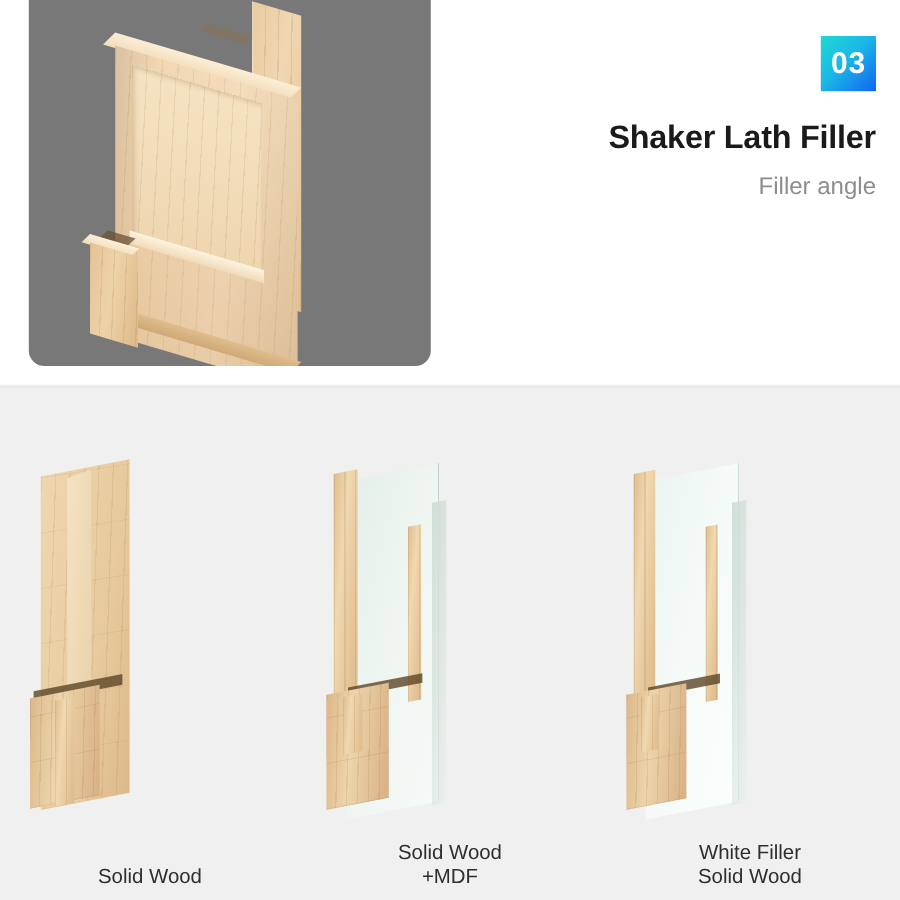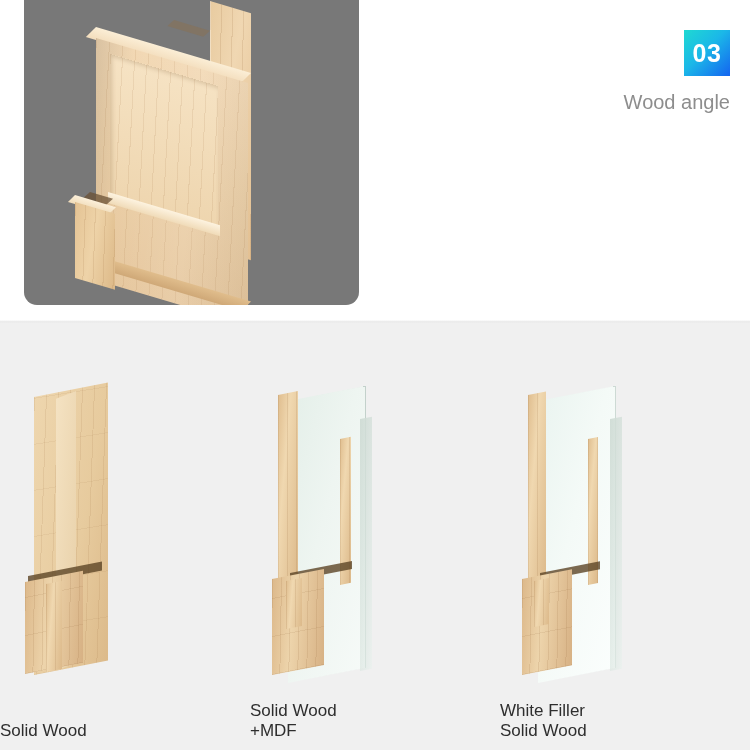--- a/index.html
+++ b/index.html
@@ -246,20 +246,21 @@
     left: 0;
     top: 0;
     width: 100%;
     height: 310px;
   }
   .variant-caption {
     position: absolute;
     left: 0;
     bottom: 2px;
     width: 100%;
+    text-align: center;
     font-size: 17px;
     color: #2e2e2e;
     line-height: 1.18;
     white-space: pre-line;
   }
 
   
   .d-stile {            
     position: absolute;
     background:
@@ -352,21 +353,22 @@
         <div class="hp-rail"></div>
         <div class="hp-bottom"></div>
         <div class="hp-gap"></div>
         <div class="hp-foot-top"></div>
         <div class="hp-foot"></div>
       </div>
     </div>
 
     <div class="hero-text">
       <div class="badge">03</div>
-      <div class="hero-sub">Wood angle</div>
+      <div class="hero-title">Shaker Lath Filler</div>
+      <div class="hero-sub">Filler angle</div>
     </div>
 
   </div>
 
   <div class="divider"></div>
 
   <div class="materials-section">
 
 
     <div class="variant-row">

